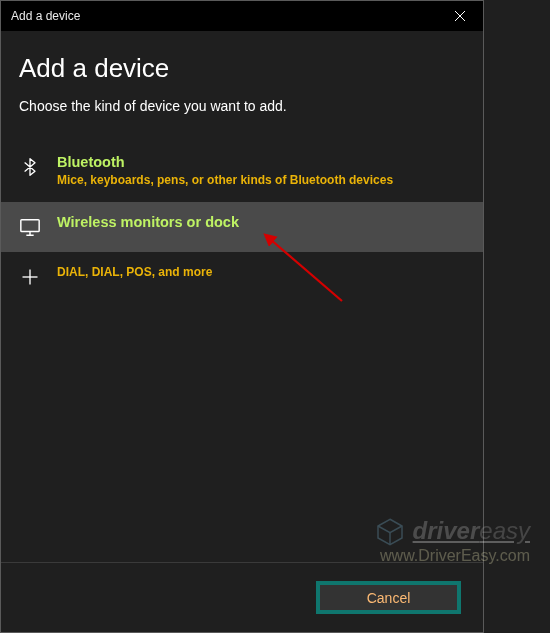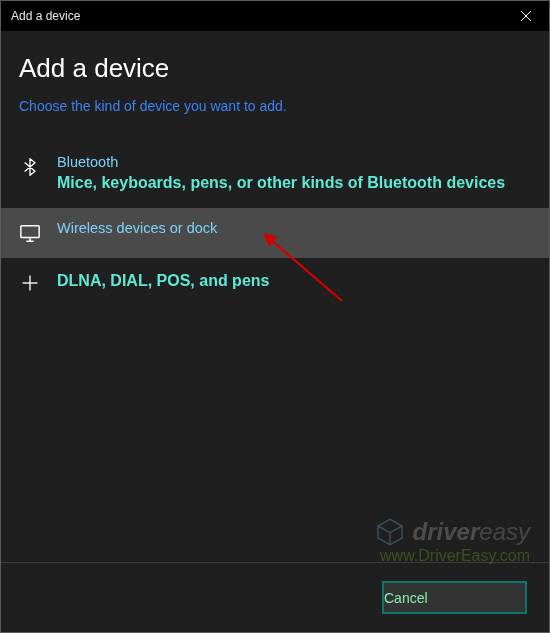--- a/index.html
+++ b/index.html
@@ -4,21 +4,21 @@
 <style>
   * { box-sizing: border-box; margin: 0; padding: 0; }
   html, body { width: 550px; height: 633px; overflow: hidden; }
   body {
     font-family: "Segoe UI", Arial, sans-serif;
     background: #1f1f1f;
     color: #fff;
     position: relative;
   }
   .window {
-    width: 550px;
+    width: 484px;
     height: 633px;
     background: #1f1f1f;
     border: 1px solid #5a5a5a;
     display: flex;
     flex-direction: column;
   }
   .titlebar {
     height: 30px;
     display: flex;
     align-items: center;
@@ -49,21 +49,21 @@
   }
   .heading {
     font-size: 26px;
     font-weight: 400;
     color: #fff;
     padding: 0 18px;
     margin-bottom: 14px;
   }
   .subheading {
     font-size: 14px;
-    color: #3b82f6;
+    color: #ffffff;
     padding: 0 18px;
     margin-bottom: 28px;
   }
   .options { display: flex; flex-direction: column; }
   .option {
     display: flex;
     align-items: flex-start;
     padding: 12px 18px 14px 18px;
     cursor: pointer;
   }
@@ -77,48 +77,50 @@
     margin-right: 16px;
     margin-top: 2px;
     display: flex;
     align-items: center;
     justify-content: center;
     color: #fff;
   }
   .option-text { flex: 1; }
   .option-title {
     font-size: 14.5px;
-    color: #7dd3fc;
+    color: #bef264;
     margin-bottom: 2px;
+    font-weight: bold;
   }
   .option-desc {
-    font-size: 16px;
-    color: #5eead4;
+    font-size: 12px;
+    color: #eab308;
     font-weight: 600;
     line-height: 1.35;
   }
   .spacer { flex: 1; }
   .footer {
     height: 70px;
     border-top: 1px solid #3a3a3a;
     display: flex;
     align-items: center;
     justify-content: flex-end;
     padding: 0 22px;
     background: #1f1f1f;
   }
   .cancel-btn {
     width: 145px;
     height: 33px;
     background: #333333;
-    border: 2px solid #0f766e;
-    color: #86efac;
+    border: 4px solid #0f766e;
+    color: #fdba74;
     font-size: 14px;
     display: flex;
     align-items: center;
+    justify-content: center;
     cursor: pointer;
   }
   
   .arrow-annotation {
     position: absolute;
     left: 262px;
     top: 231px;
     pointer-events: none;
     z-index: 10;
   }
@@ -126,32 +128,33 @@
   .watermark {
     position: absolute;
     right: 20px;
     bottom: 68px;
     text-align: right;
     opacity: 0.28;
     pointer-events: none;
   }
   .wm-row1 {
     display: flex;
-    align-items: center;
+    align-items: flex-start;
     justify-content: flex-end;
     gap: 8px;
+    text-decoration: underline;
   }
   .wm-cube {
     width: 30px;
     height: 30px;
     color: #7fbfe0;
   }
   .wm-text1 { font-size: 24px; font-style: italic; color: #c0c0c0; font-weight: 600; }
   .wm-text1 .easy { font-weight: 400; color: #a8a8a8; }
-  .wm-text2 { font-size: 16px; color: #84cc16; margin-top: 0px; }
+  .wm-text2 { font-size: 16px; color: #fef9c3; margin-top: 0px; }
 </style>
 </head>
 <body>
 
 <div class="window">
 
   <div class="titlebar">
     <div class="titlebar-title">Add a device</div>
     <div class="close-btn">
       <svg viewBox="0 0 10 10" stroke="currentColor" stroke-width="1" fill="none">
@@ -181,33 +184,33 @@
 
       <div class="option hover">
         <div class="option-icon">
           <svg viewBox="0 0 24 24" width="22" height="22" fill="none" stroke="currentColor" stroke-width="1.6">
             <rect x="2" y="4" width="20" height="13" rx="1"></rect>
             <line x1="8" y1="21" x2="16" y2="21"></line>
             <line x1="12" y1="17" x2="12" y2="21"></line>
           </svg>
         </div>
         <div class="option-text">
-          <div class="option-title">Wireless devices or dock</div>
+          <div class="option-title">Wireless monitors or dock</div>
         </div>
       </div>
 
       <div class="option">
         <div class="option-icon">
           <svg viewBox="0 0 24 24" width="20" height="20" fill="none" stroke="currentColor" stroke-width="1.6">
             <line x1="12" y1="3" x2="12" y2="21"></line>
             <line x1="3" y1="12" x2="21" y2="12"></line>
           </svg>
         </div>
         <div class="option-text">
-          <div class="option-desc">DLNA, DIAL, POS, and pens</div>
+          <div class="option-desc">DIAL, DIAL, POS, and more</div>
         </div>
       </div>
 
     </div>
 
     <div class="spacer"></div>
 
     <div class="footer">
       <div class="cancel-btn">
         <span>Cancel</span>

